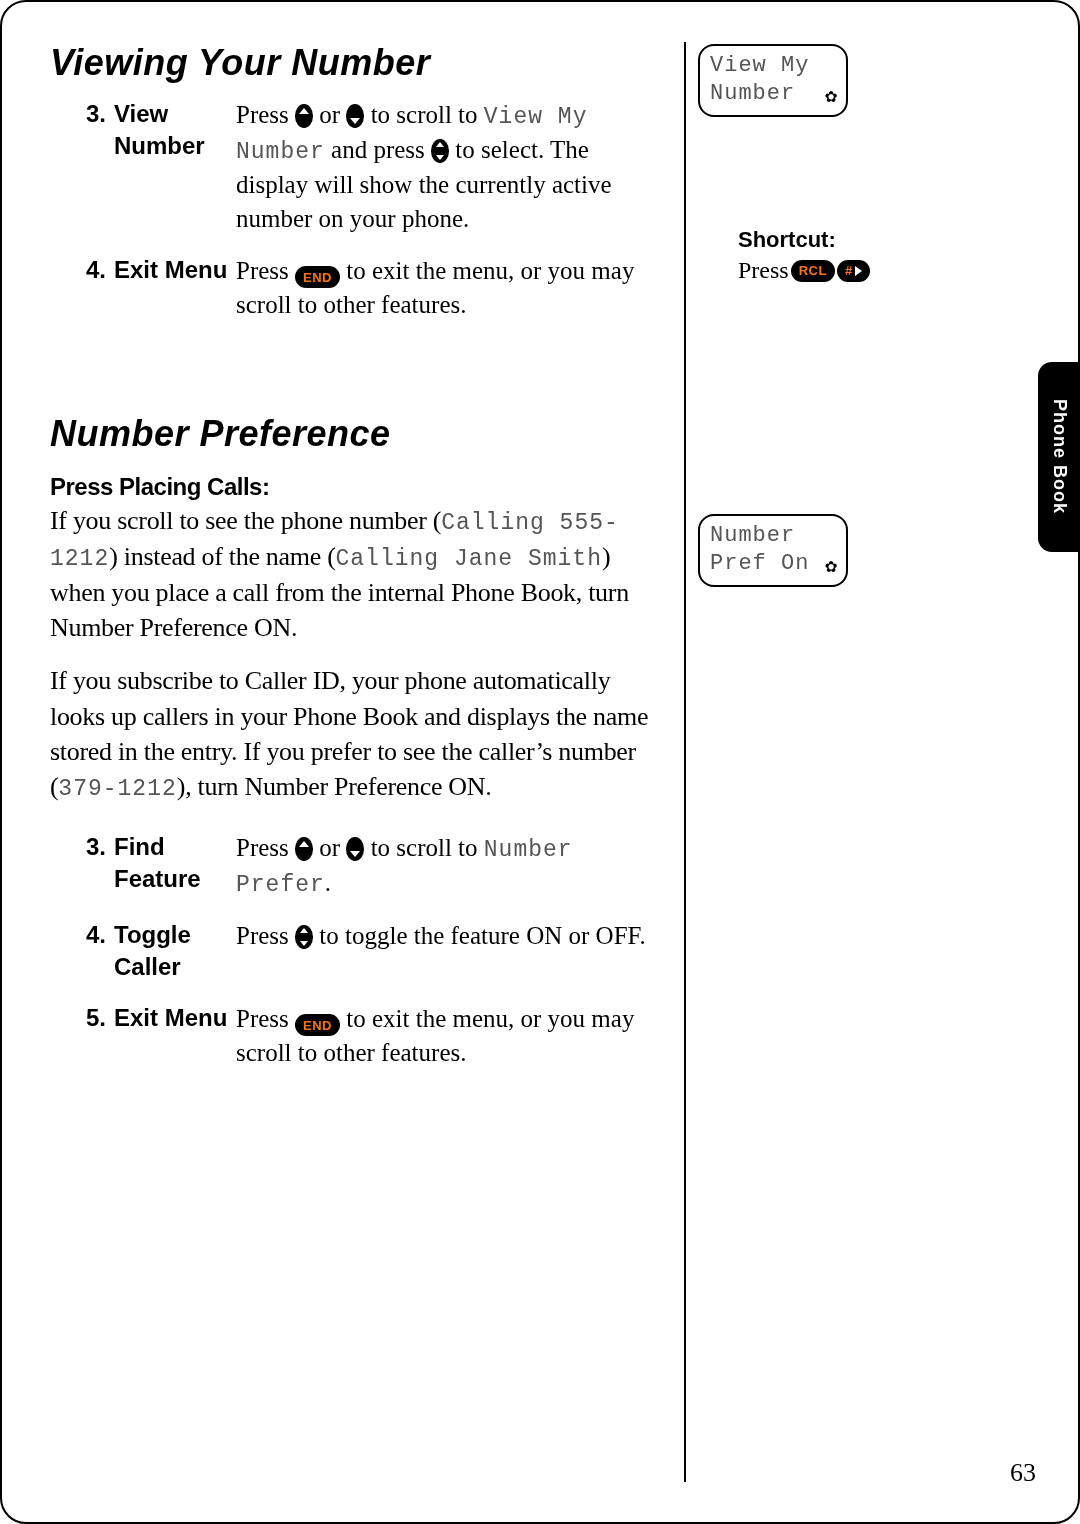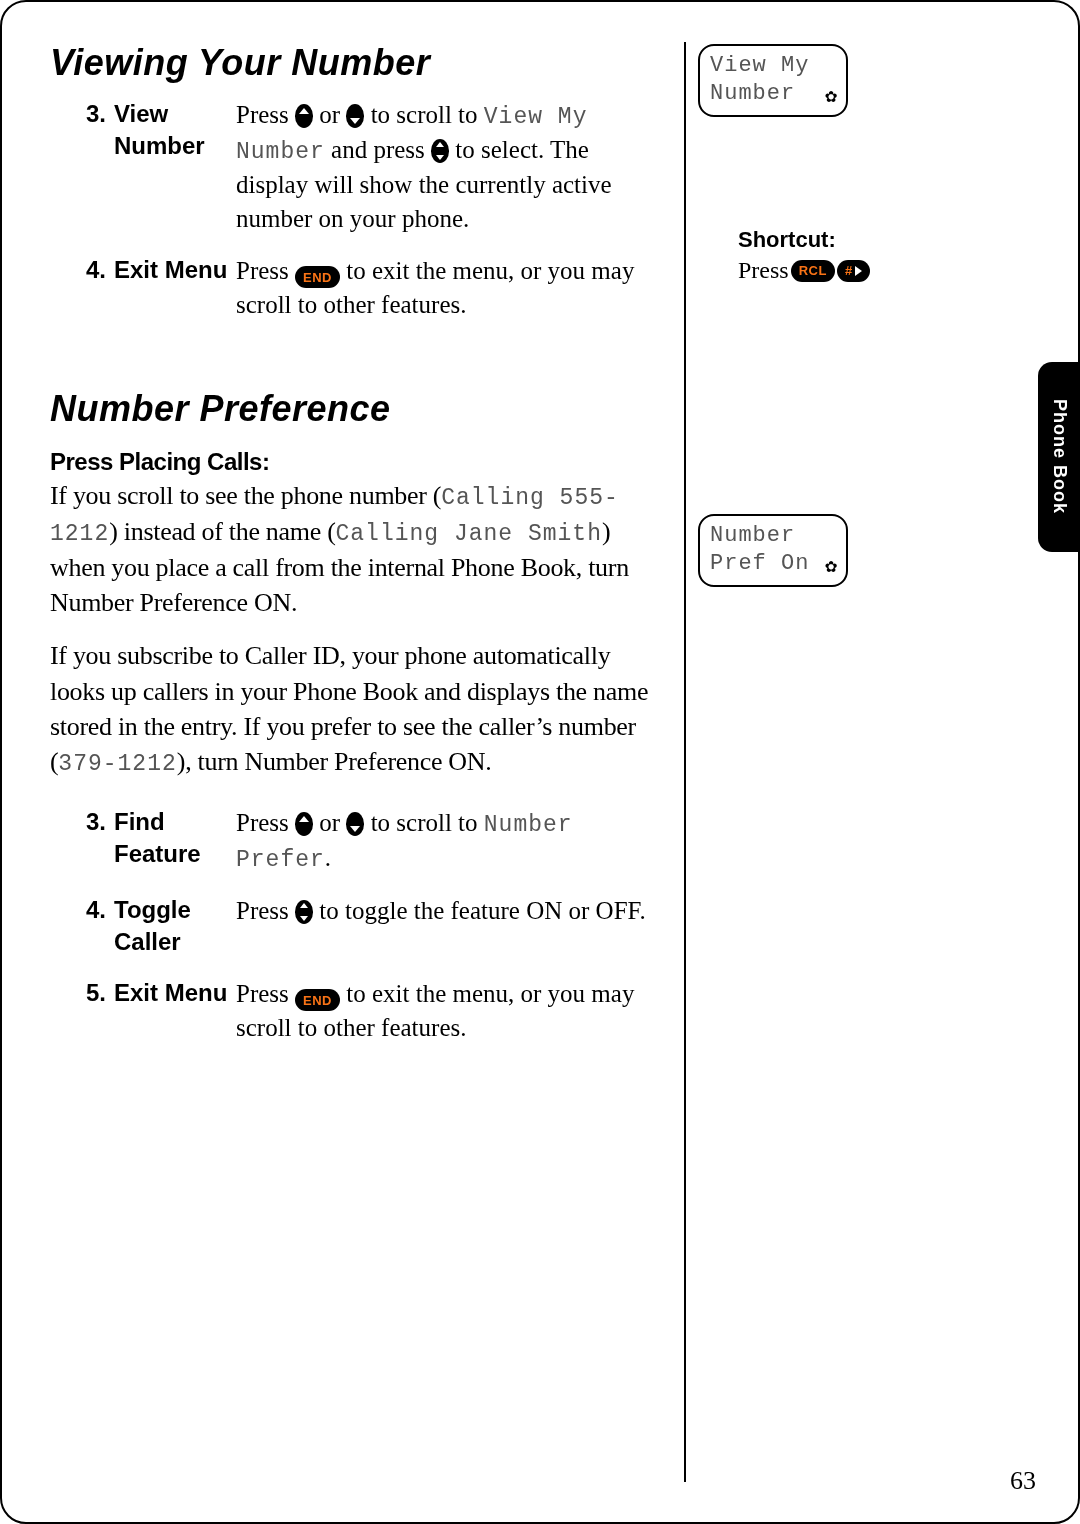--- a/index.html
+++ b/index.html
@@ -118,25 +118,25 @@
     font-family: "Times New Roman", Times, serif;
     font-size: 24px;
     margin-top: 4px;
     display: flex;
     align-items: center;
     gap: 2px;
   }
   .side-block-1 { margin-top: 2px; }
   .side-block-shortcut { margin-top: 110px; margin-left: 40px; }
   .side-block-2 { margin-top: 230px; }
-  .section2 { margin-top: 56px; }
+  .section2 { margin-top: 81px; }
   .page-number {
     position: absolute;
     right: 42px;
-    bottom: 26px;
+    bottom: 34px;
     font-family: "Times New Roman", Times, serif;
     font-size: 26px;
   }
   
   .pill {
     display: inline-flex;
     align-items: center;
     justify-content: center;
     background: #000;
     color: #f97316;

